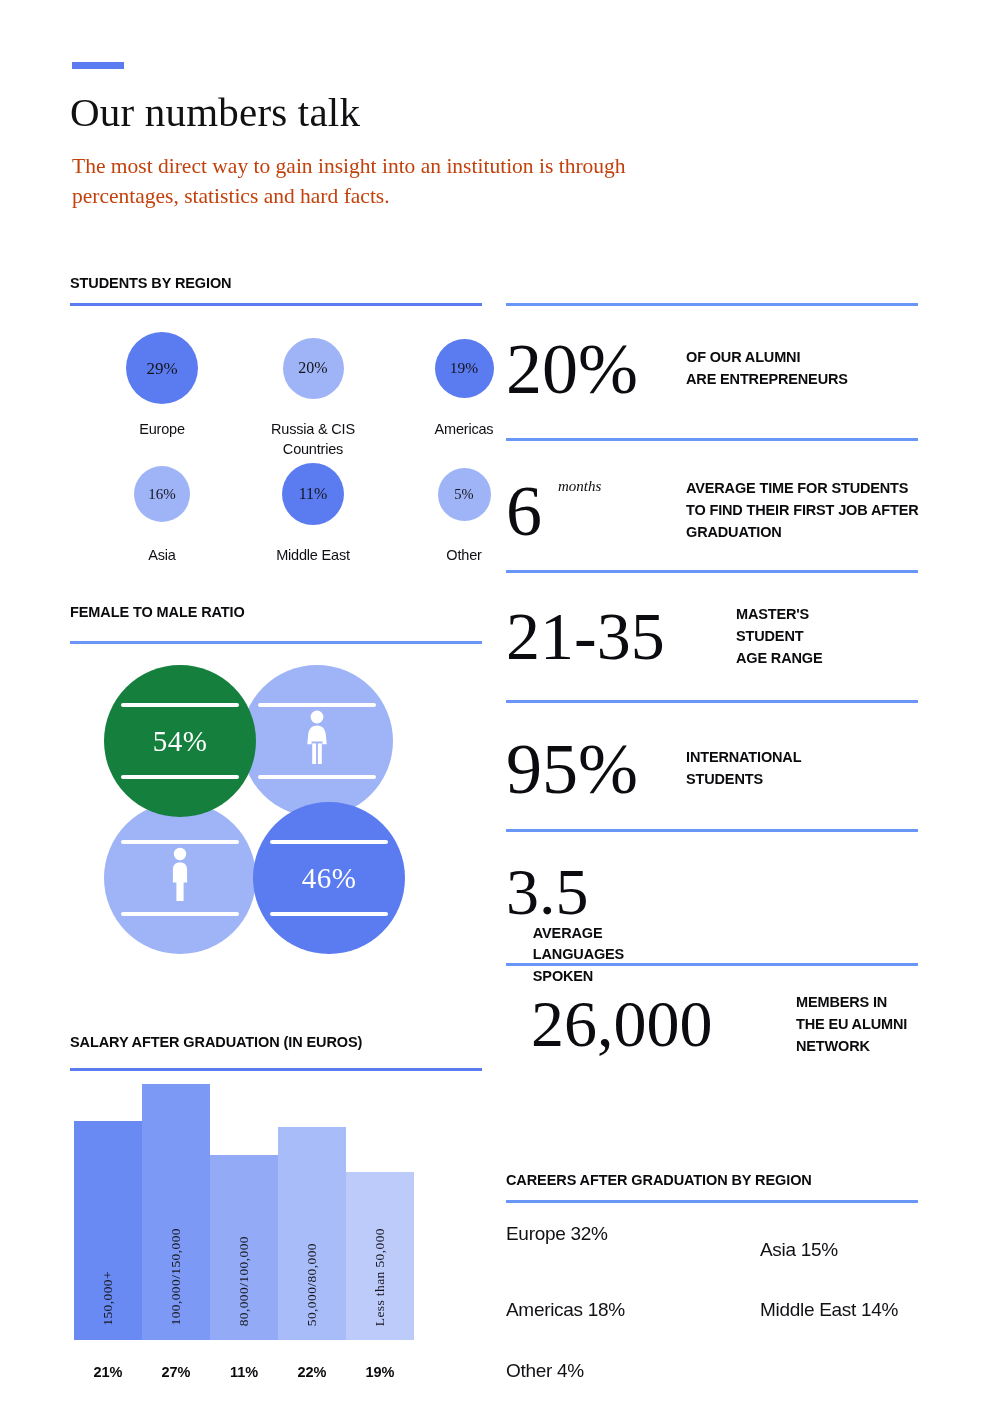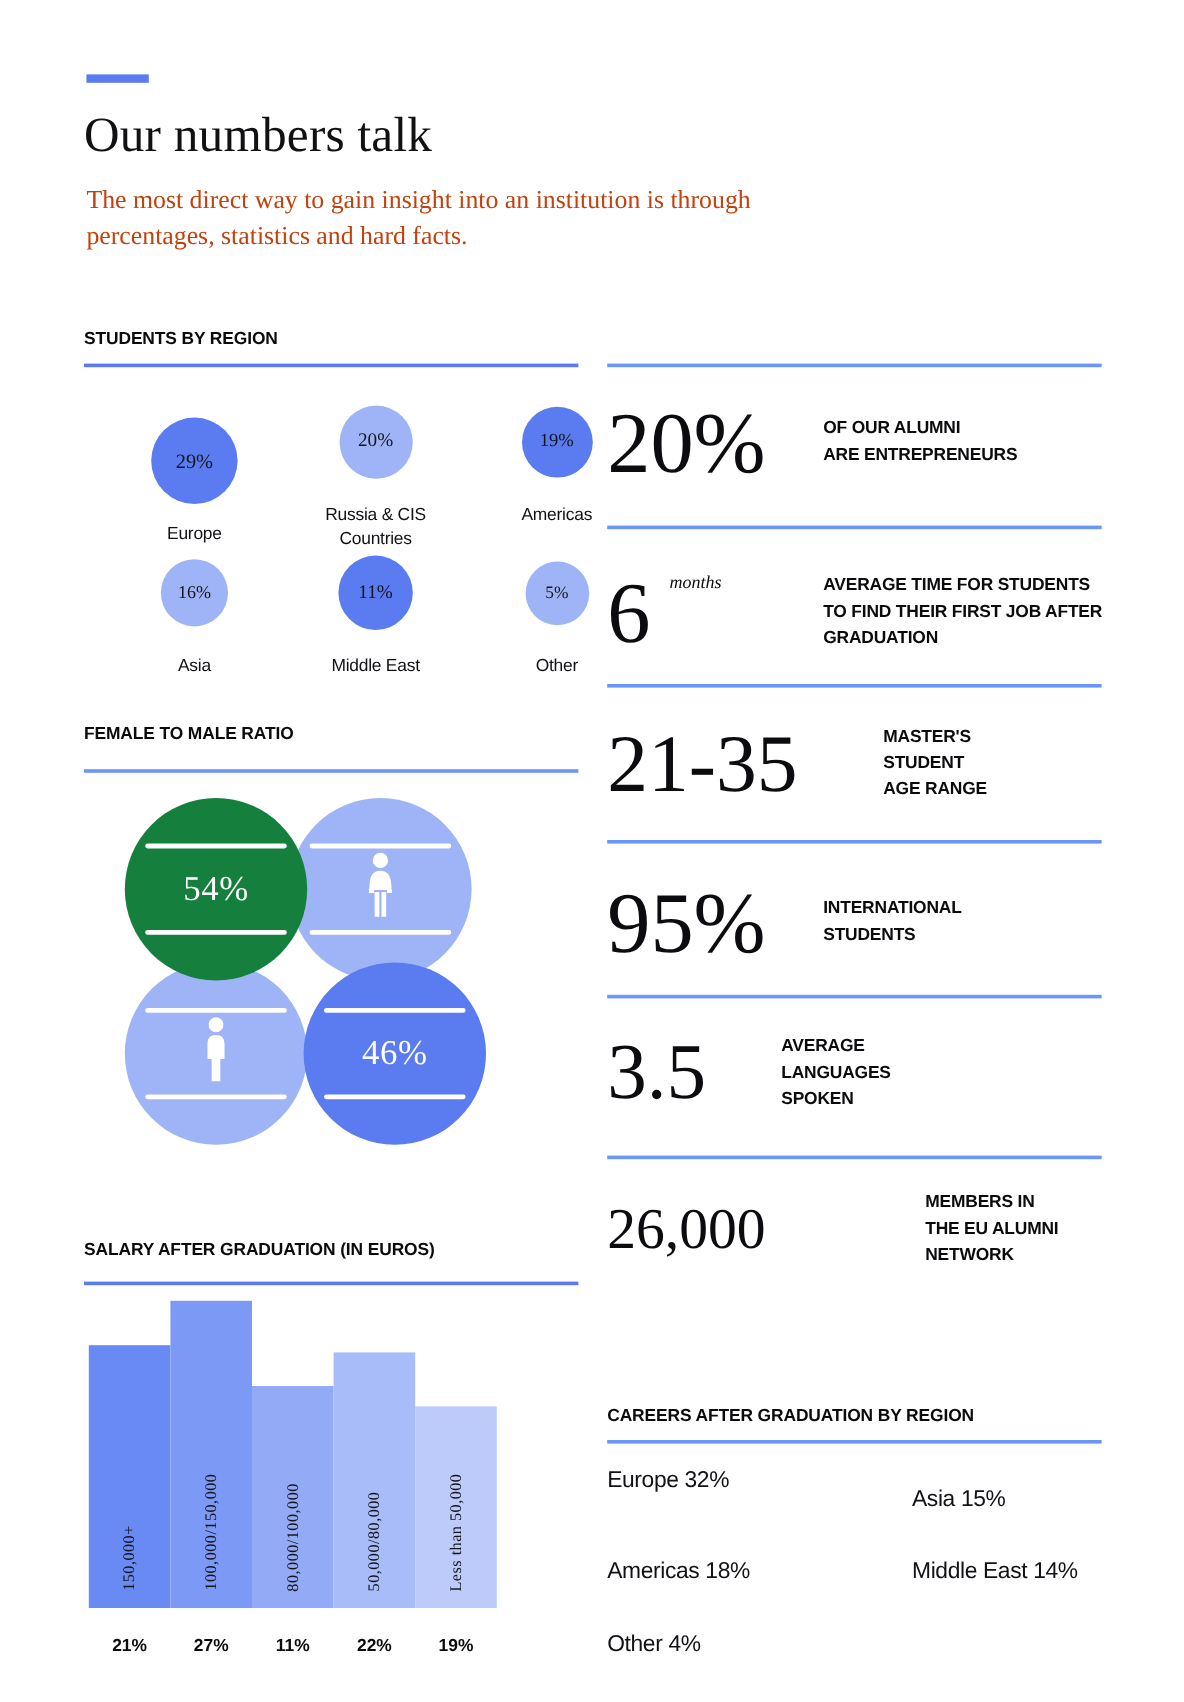--- a/index.html
+++ b/index.html
@@ -147,21 +147,21 @@
 
   <div class="accent-bar"></div>
   <div class="page-title">Our numbers talk</div>
   <div class="page-subtitle">The most direct way to gain insight into an institution is through percentages, statistics and hard facts.</div>
 
   <div class="sec-head" style="left:70px; top:275px;">STUDENTS BY REGION</div>
   <div class="rule dark" style="left:70px; top:303px; width:412px;"></div>
 
   <div class="region-grid">
 
-    <div class="region-cell" style="left:32px; top:16px;">
+    <div class="region-cell" style="left:32px; top:0;">
       <div class="region-bubble-slot">
         <div class="bubble" style="width:72px;height:72px;background:#5b7bf0;font-size:17px;">29%</div>
       </div>
       <div class="region-label">Europe</div>
     </div>
 
     <div class="region-cell" style="left:183px; top:0;">
       <div class="region-bubble-slot">
         <div class="bubble" style="width:61px;height:61px;background:#9fb4f7;font-size:16px;">20%</div>
       </div>
@@ -310,31 +310,31 @@
   <div class="rule" style="left:506px; top:700px; width:412px;"></div>
 
   <div class="stat" style="top:736px;">
     <div class="stat-figure" style="font-size:72px; width:180px;">95%</div>
     <div class="stat-text" style="white-space:pre-line;">INTERNATIONAL
 STUDENTS</div>
   </div>
 
   <div class="rule" style="left:506px; top:829px; width:412px;"></div>
 
-  <div class="stat" style="top:862px;">
+  <div class="stat" style="top:862px;flex-direction:column;">
     <div class="stat-figure" style="font-size:66px; width:145px;">3.5</div>
     <div class="stat-text" style="white-space:pre-line;">AVERAGE
 LANGUAGES
 SPOKEN</div>
   </div>
 
   <div class="rule" style="left:506px; top:963px; width:412px;"></div>
 
   <div class="stat" style="top:992px;">
-    <div class="stat-figure" style="font-size:48px; width:265px;">26,000</div>
+    <div class="stat-figure" style="font-size:66px; width:265px;margin-left:25px;">26,000</div>
     <div class="stat-text" style="white-space:pre-line;">MEMBERS IN
 THE EU ALUMNI
 NETWORK</div>
   </div>
 
   <div class="sec-head" style="left:506px; top:1172px;">CAREERS AFTER GRADUATION BY REGION</div>
   <div class="rule" style="left:506px; top:1200px; width:412px;"></div>
 
   <div class="careers">
     <div class="career-item" style="white-space:pre-line;">Europe 32%</div>

